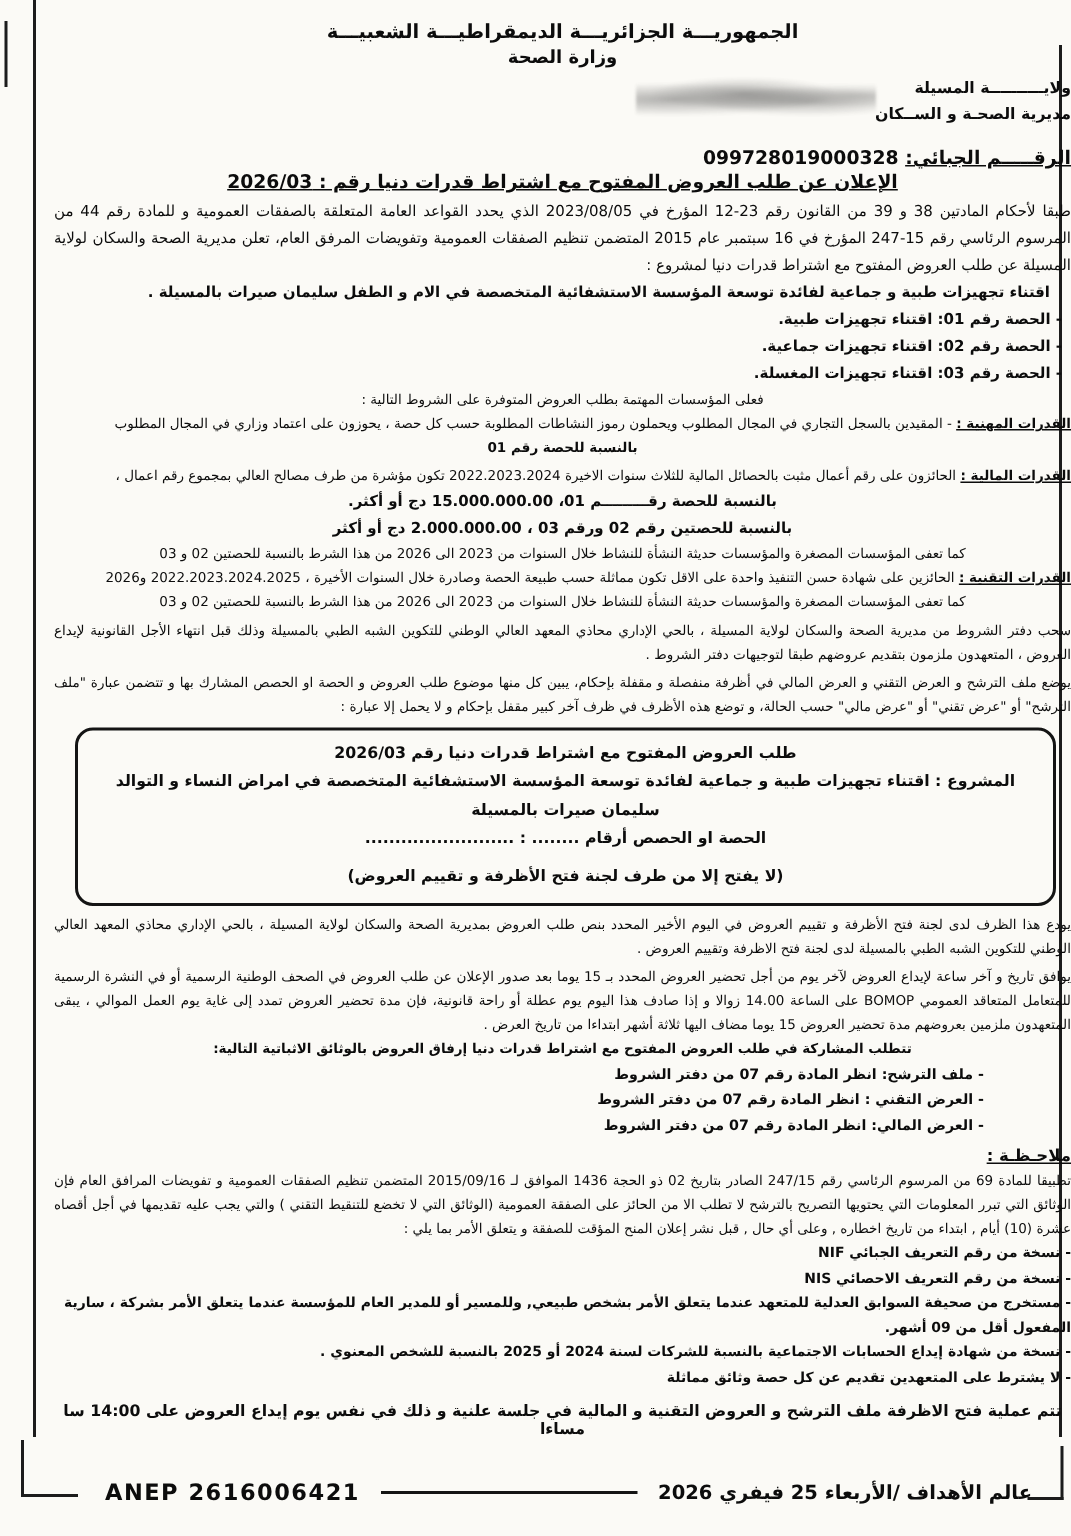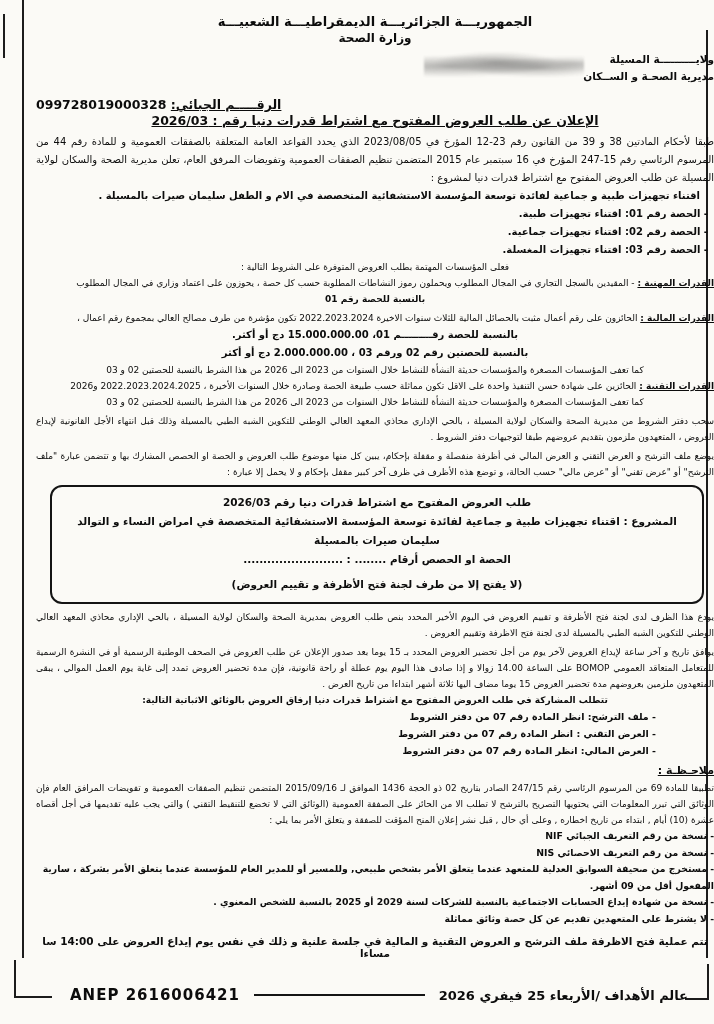--- a/index.html
+++ b/index.html
@@ -31,21 +31,21 @@
   .c{text-align:center;}
   .r{text-align:right;}
   .j{text-align:justify;}
   .b{font-weight:bold;}
   .u{text-decoration:underline;}
   .body-line{font-size:10px;line-height:18px;}
   .small{font-size:9px;line-height:16px;}
   .h-republic{font-size:13px;font-weight:bold;text-align:center;padding-top:6px;}
   .h-ministry{font-size:12px;font-weight:bold;text-align:center;line-height:19px;}
   .h-side{font-size:10.5px;font-weight:bold;text-align:right;line-height:17px;margin-top:3px;}
-  .fiscal{font-size:12.5px;font-weight:bold;text-align:left;margin-top:12px;}
+  .fiscal{font-size:12.5px;font-weight:bold;text-align:right;margin-top:12px;}
   .doc-title{font-size:12.5px;font-weight:bold;text-align:center;text-decoration:underline;margin:1px 0 5px;}
   .lots{padding-right:6px;}
   .tender-box{
     border:2.5px solid #141414;border-radius:12px;
     margin:5px 10px 5px 14px;padding:6px 14px 8px;
     text-align:center;font-weight:bold;font-size:10.5px;line-height:19px;
   }
   .req-item{padding-right:58px;font-size:9.5px;line-height:17px;text-align:right;font-weight:bold;}
   .note-head{font-size:11px;font-weight:bold;text-decoration:underline;line-height:18px;margin-top:3px;}
   .note-item{font-size:9.3px;line-height:16.5px;text-align:right;font-weight:bold;}
@@ -132,21 +132,21 @@
   </div>
 
   <p class="note-head">ملاحـظـة :</p>
 
   <p class="small j">تطبيقا للمادة 69 من المرسوم الرئاسي رقم 247/15 الصادر بتاريخ 02 ذو الحجة 1436 الموافق لـ 2015/09/16 المتضمن تنظيم الصفقات العمومية و تفويضات المرافق العام فإن الوثائق التي تبرر المعلومات التي يحتويها التصريح بالترشح لا تطلب الا من الحائز على الصفقة العمومية (الوثائق التي لا تخضع للتنقيط التقني ) والتي يجب عليه تقديمها في أجل أقصاه عشرة (10) أيام , ابتداء من تاريخ اخطاره , وعلى أي حال , قبل نشر إعلان المنح المؤقت للصفقة و يتعلق الأمر بما يلي :</p>
 
   <div>
     <p class="note-item">- نسخة من رقم التعريف الجبائي NIF</p>
     <p class="note-item">- نسخة من رقم التعريف الاحصائي NIS</p>
     <p class="note-item j">- مستخرج من صحيفة السوابق العدلية للمتعهد عندما يتعلق الأمر بشخص طبيعي, وللمسير أو للمدير العام للمؤسسة عندما يتعلق الأمر بشركة ، سارية المفعول أقل من 09 أشهر.</p>
-    <p class="note-item">- نسخة من شهادة إيداع الحسابات الاجتماعية بالنسبة للشركات لسنة 2029 أو 2025 بالنسبة للشخص المعنوي .</p>
+    <p class="note-item">- نسخة من شهادة إيداع الحسابات الاجتماعية بالنسبة للشركات لسنة 2024 أو 2025 بالنسبة للشخص المعنوي .</p>
     <p class="note-item">- لا يشترط على المتعهدين تقديم عن كل حصة وثائق مماثلة</p>
   </div>
 
   <p class="closing">تتم عملية فتح الاظرفة ملف الترشح و العروض التقنية و المالية في جلسة علنية و ذلك في نفس يوم إيداع العروض  على 14:00 سا  مساءا</p>
 
 </div>
 
 <div class="footer">
   <span class="anep">ANEP 2616006421</span>
   <span class="rule"></span>

